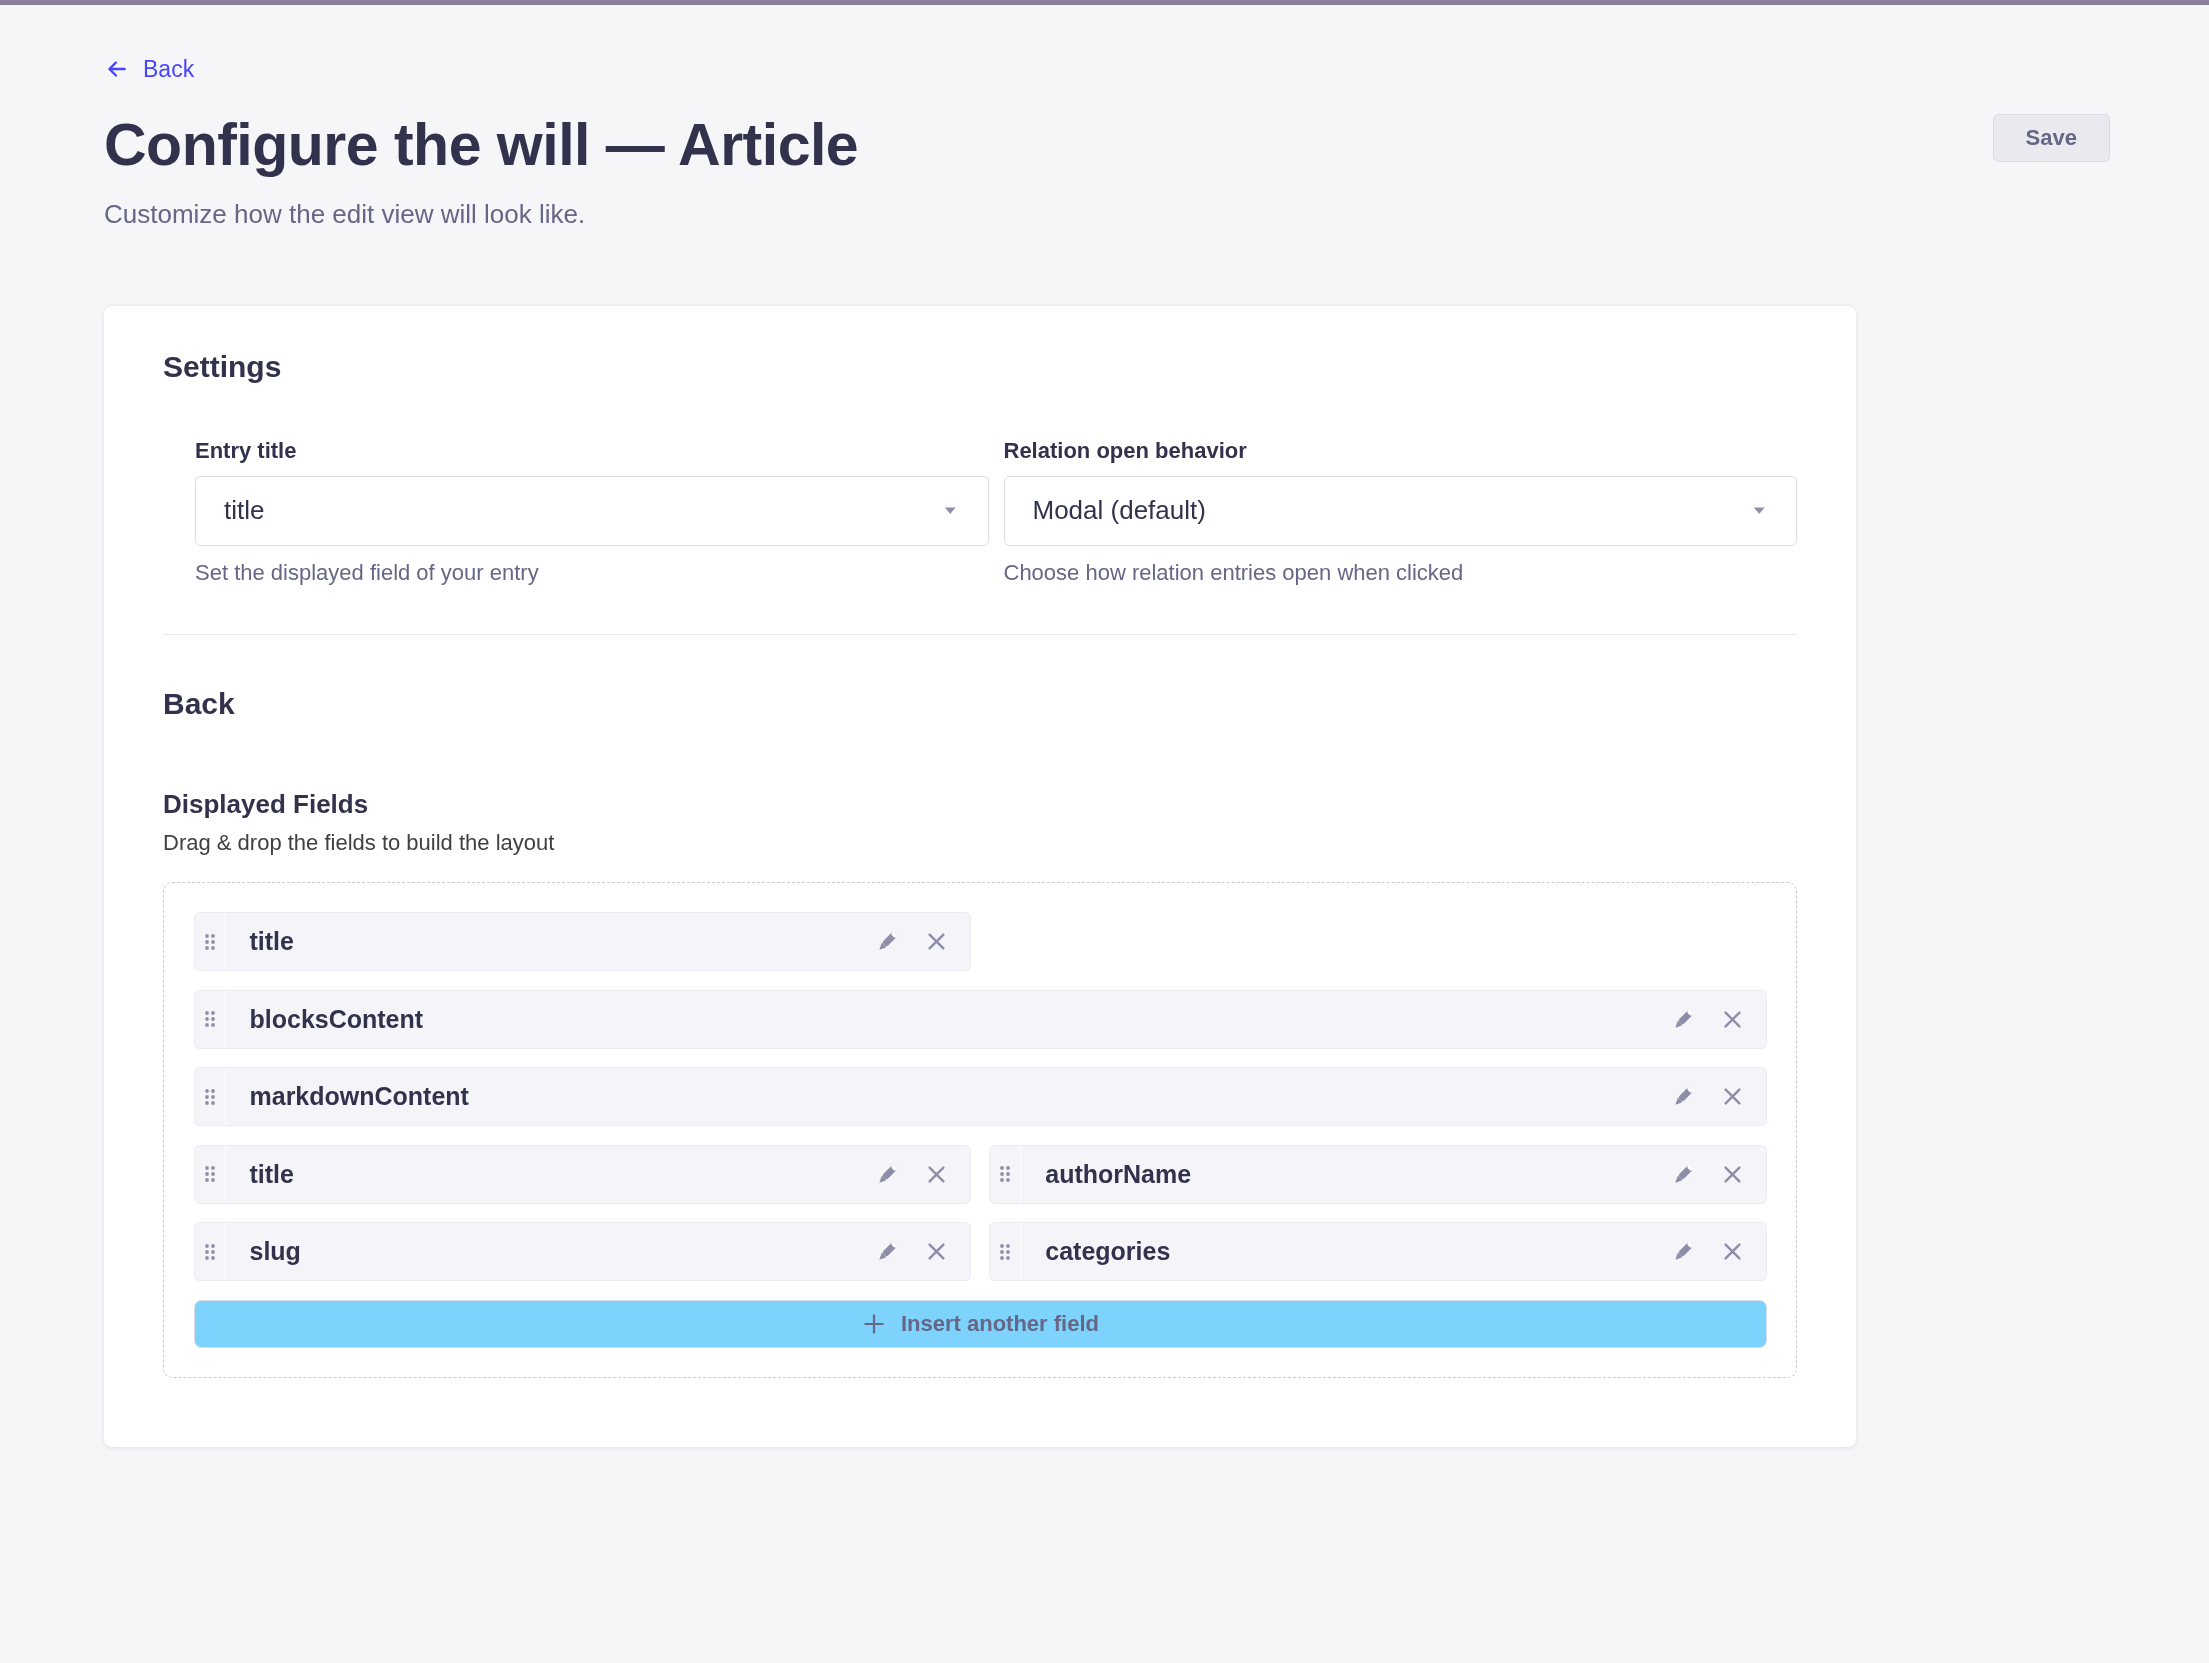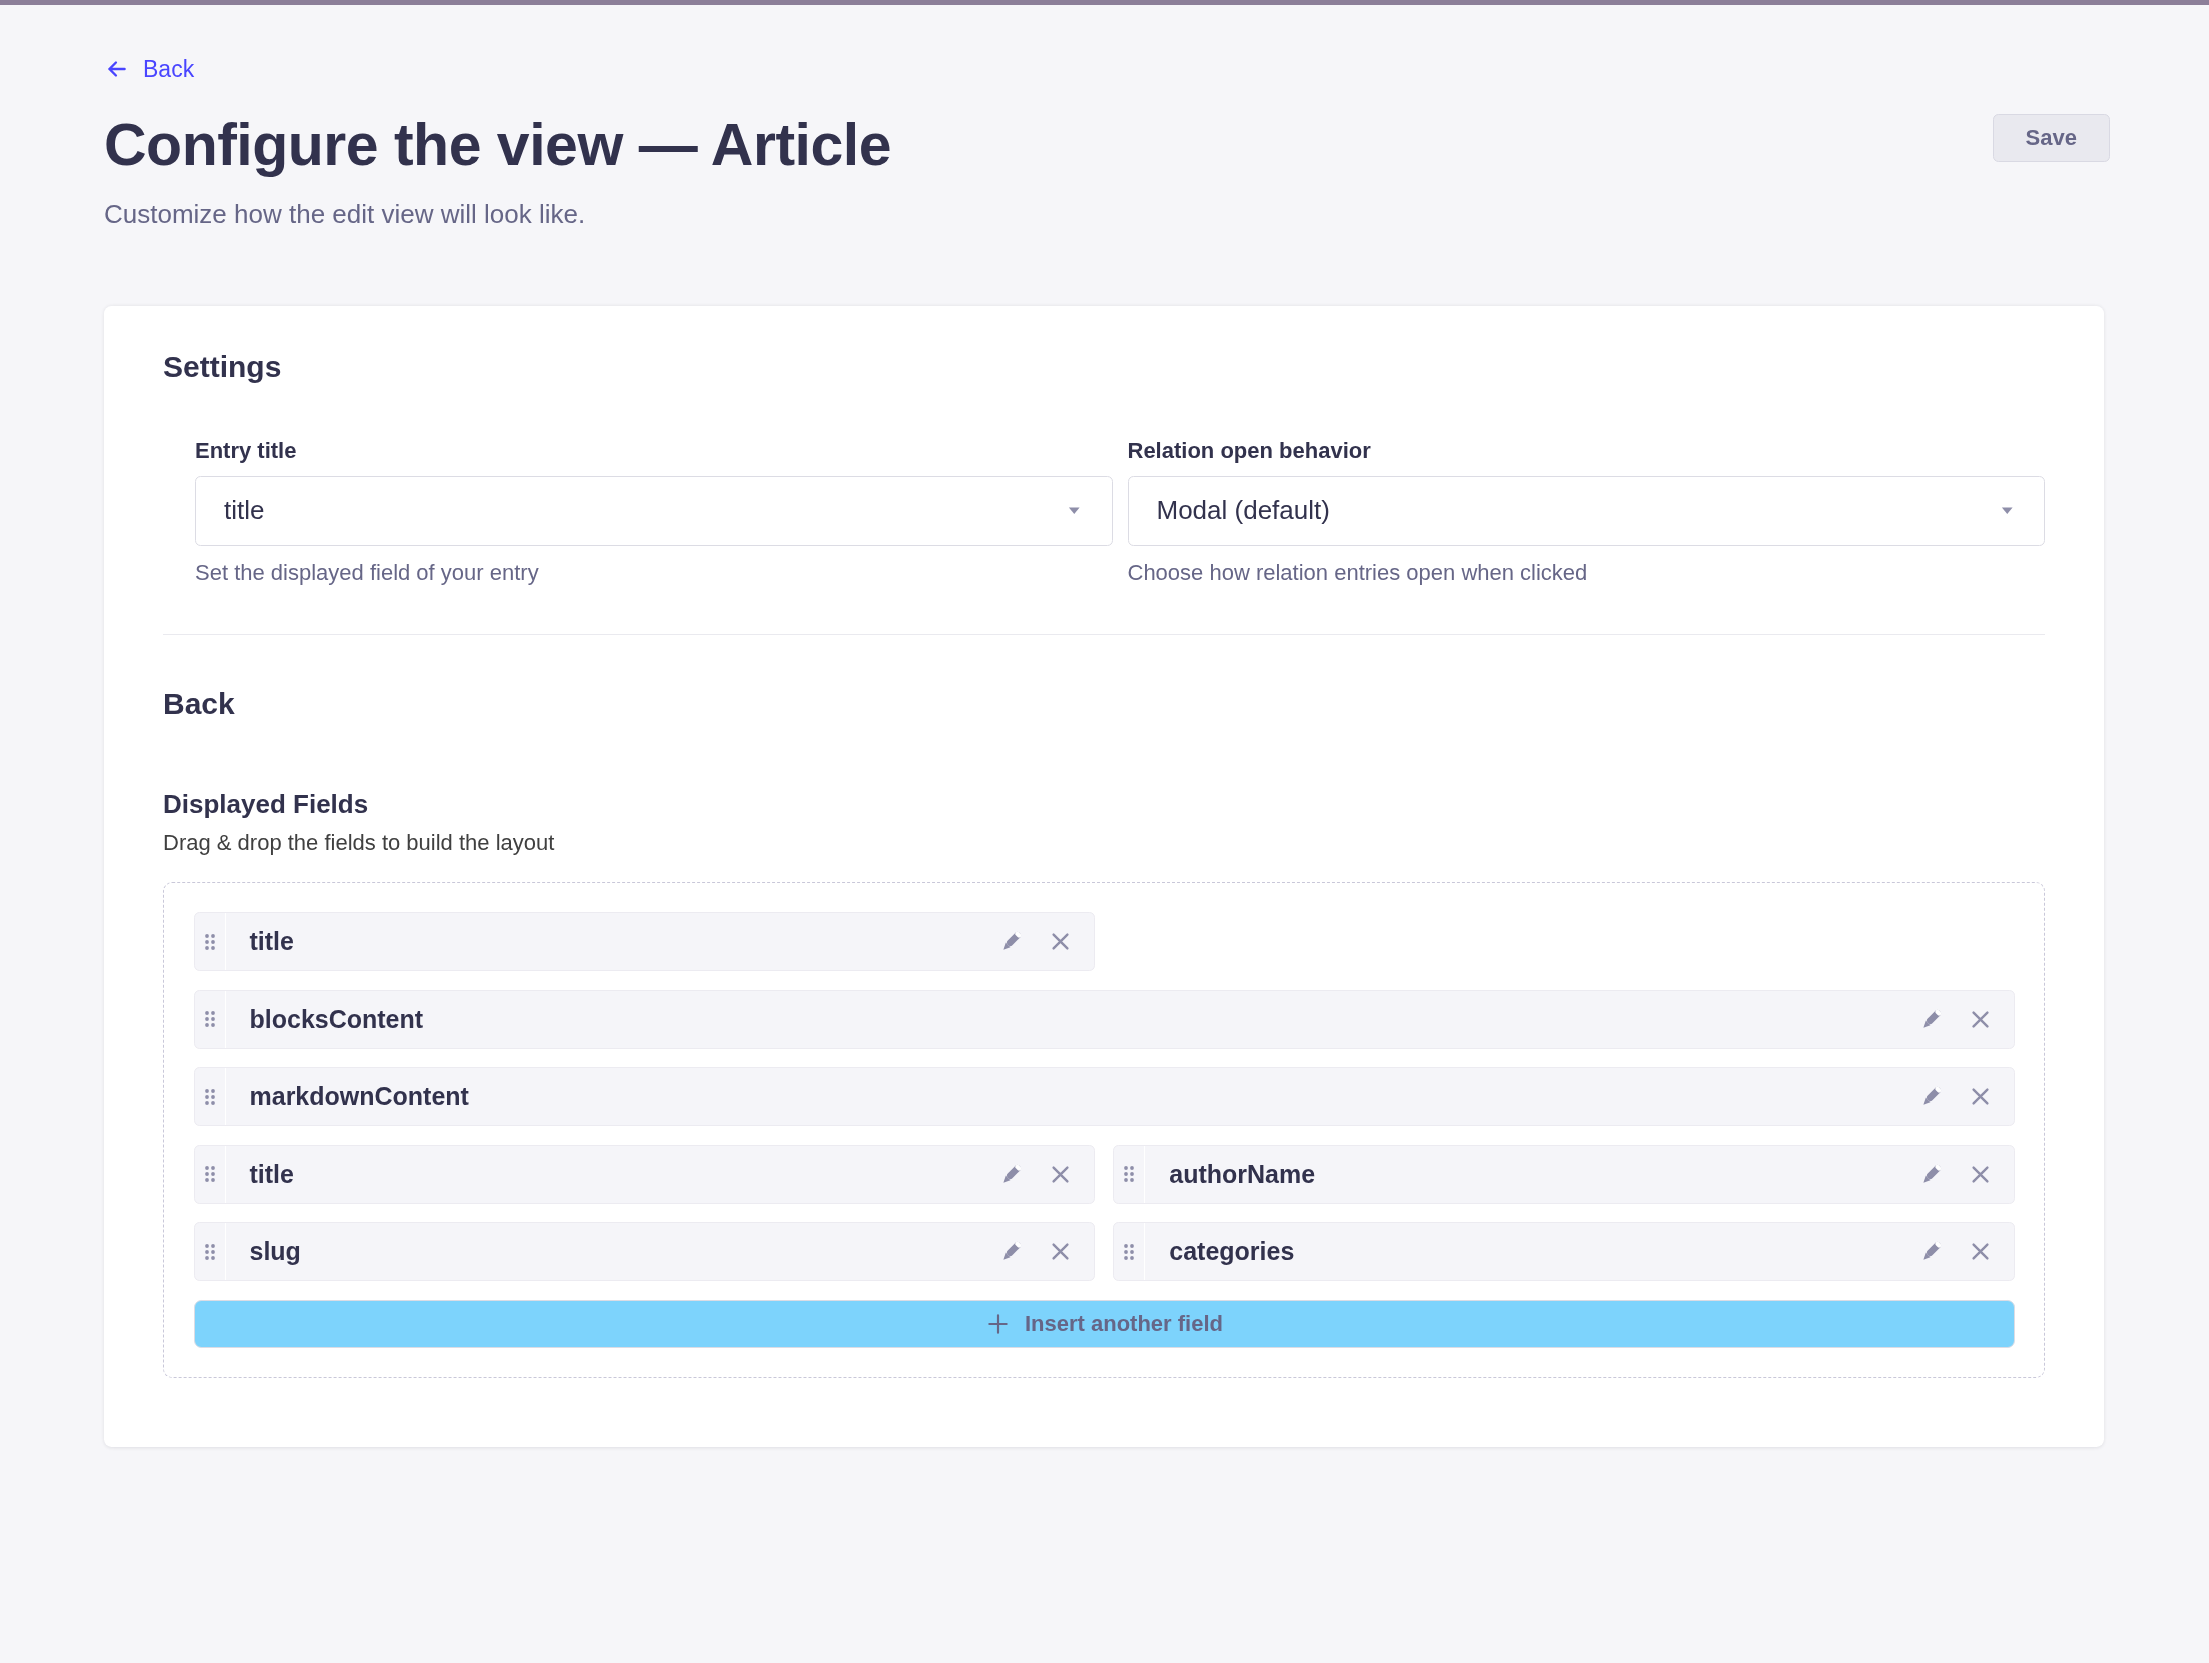--- a/index.html
+++ b/index.html
@@ -31,21 +31,21 @@
   .save-btn {
     position: absolute; top: 109px; right: 99px;
     height: 48px; padding: 0 32px;
     background: #e9e9ef; border: 0.9px solid #d9d9e3; border-radius: 5.5px;
     color: #666687; font-size: 22px; font-weight: 600;
     font-family: inherit; cursor: pointer;
   }
 
   
   .card {
-    margin-top: 76px; width: 2000px;
+    margin-top: 76px; width: 1752px;
     background: #ffffff; border-radius: 7.4px;
     box-shadow: 0 0.9px 3.7px rgba(33,33,52,0.10);
     padding: 44px 59px 69px 59px;
   }
   h2.section-heading { font-size: 30px; font-weight: 600; color: #32324d; }
 
   .form-grid {
     margin-top: 54px;
     display: grid; grid-template-columns: 1fr 1fr; column-gap: 15px; margin-left: 32px;
   }
@@ -118,21 +118,21 @@
 
   <a class="back-link">
     <span style="display:flex;">
       <svg width="26" height="26" viewBox="0 0 24 24" fill="none">
         <path d="M19 12H5M5 12l6-6M5 12l6 6" stroke="#4945ff" stroke-width="2.2" stroke-linecap="round" stroke-linejoin="round"></path>
       </svg>
     </span>
     <span>Back</span>
   </a>
 
-  <h1 class="page-title">Configure the view — Article</h1>
+  <h1 class="page-title">Configure the will — Article</h1>
   <p class="page-subtitle">Customize how the edit view will look like.</p>
 
   <button class="save-btn">Save</button>
 
   <section class="card">
 
     <h2 class="section-heading">Settings</h2>
 
     <div class="form-grid">
       <div class="form-field">

